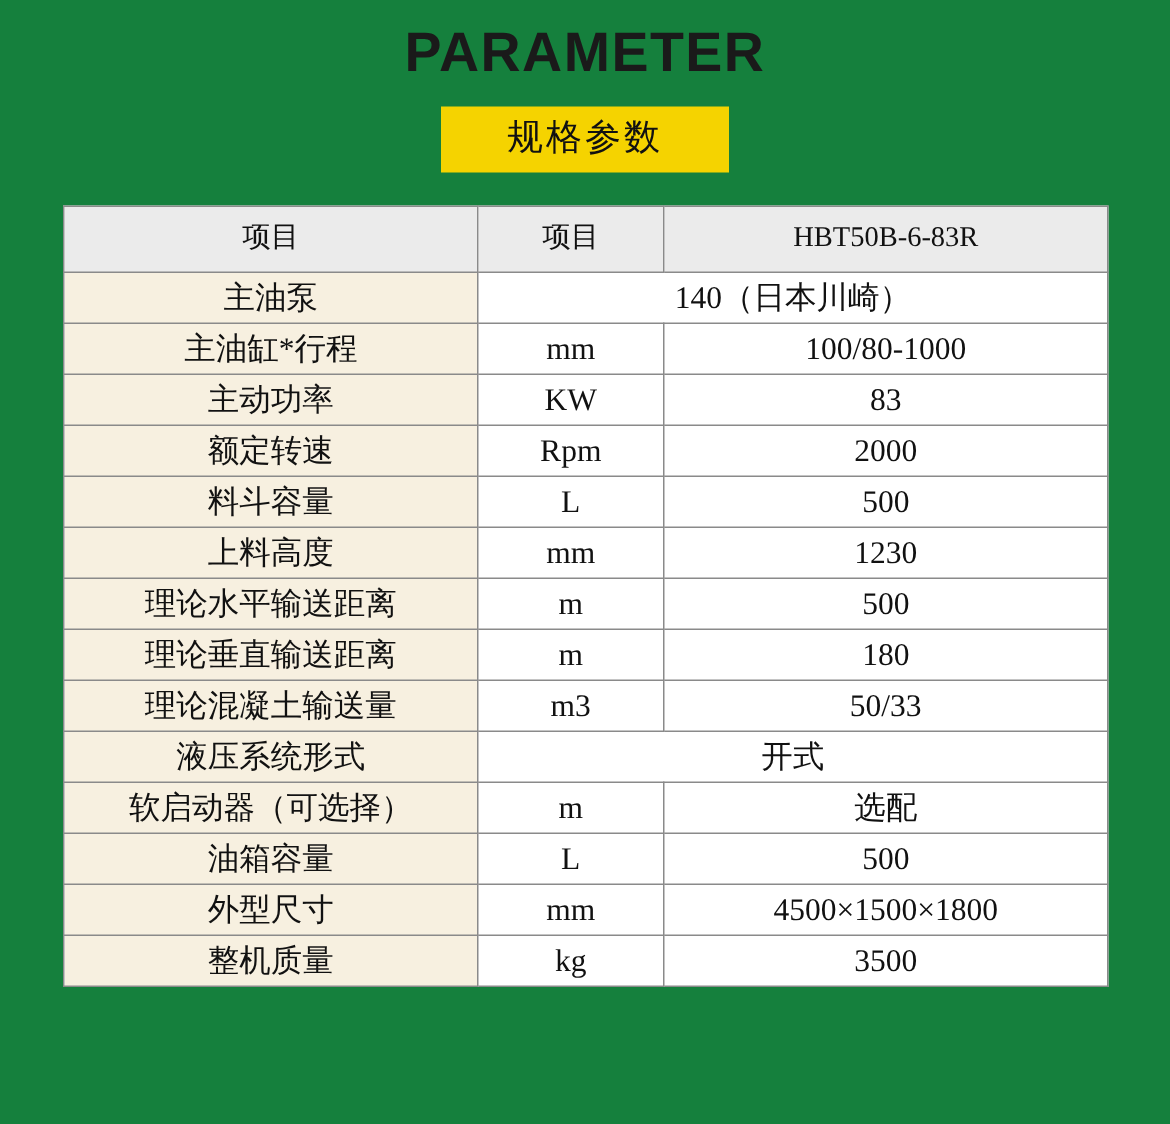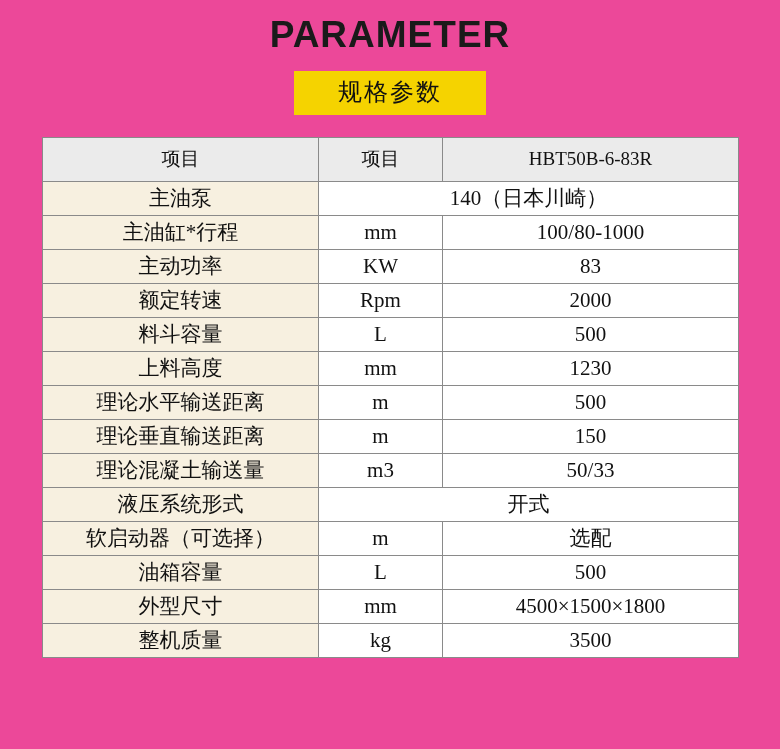--- a/index.html
+++ b/index.html
@@ -8,21 +8,21 @@
     padding: 0;
     width: 780px;
     height: 749px;
     background: #ffffff;
     font-family: "Liberation Serif", "DejaVu Serif", serif;
   }
   .page {
     width: 780px;
     height: 749px;
     position: relative;
-    background: #ec4899;
+    background: #15803d;
     overflow: hidden;
   }
   .title {
     text-align: center;
     font-family: "Liberation Sans", sans-serif;
     font-weight: bold;
     font-size: 37px;
     letter-spacing: 1px;
     color: #1a1a1a;
     padding-top: 14px;
@@ -146,21 +146,21 @@
             <td class="value">1230</td>
           </tr>
           <tr>
             <td class="label">理论水平输送距离</td>
             <td class="unit">m</td>
             <td class="value">500</td>
           </tr>
           <tr>
             <td class="label">理论垂直输送距离</td>
             <td class="unit">m</td>
-            <td class="value">150</td>
+            <td class="value">180</td>
           </tr>
           <tr>
             <td class="label">理论混凝土输送量</td>
             <td class="unit">m3</td>
             <td class="value">50/33</td>
           </tr>
           <tr>
             <td class="label">液压系统形式</td>
             <td class="span2" colspan="2">开式</td>
           </tr>

